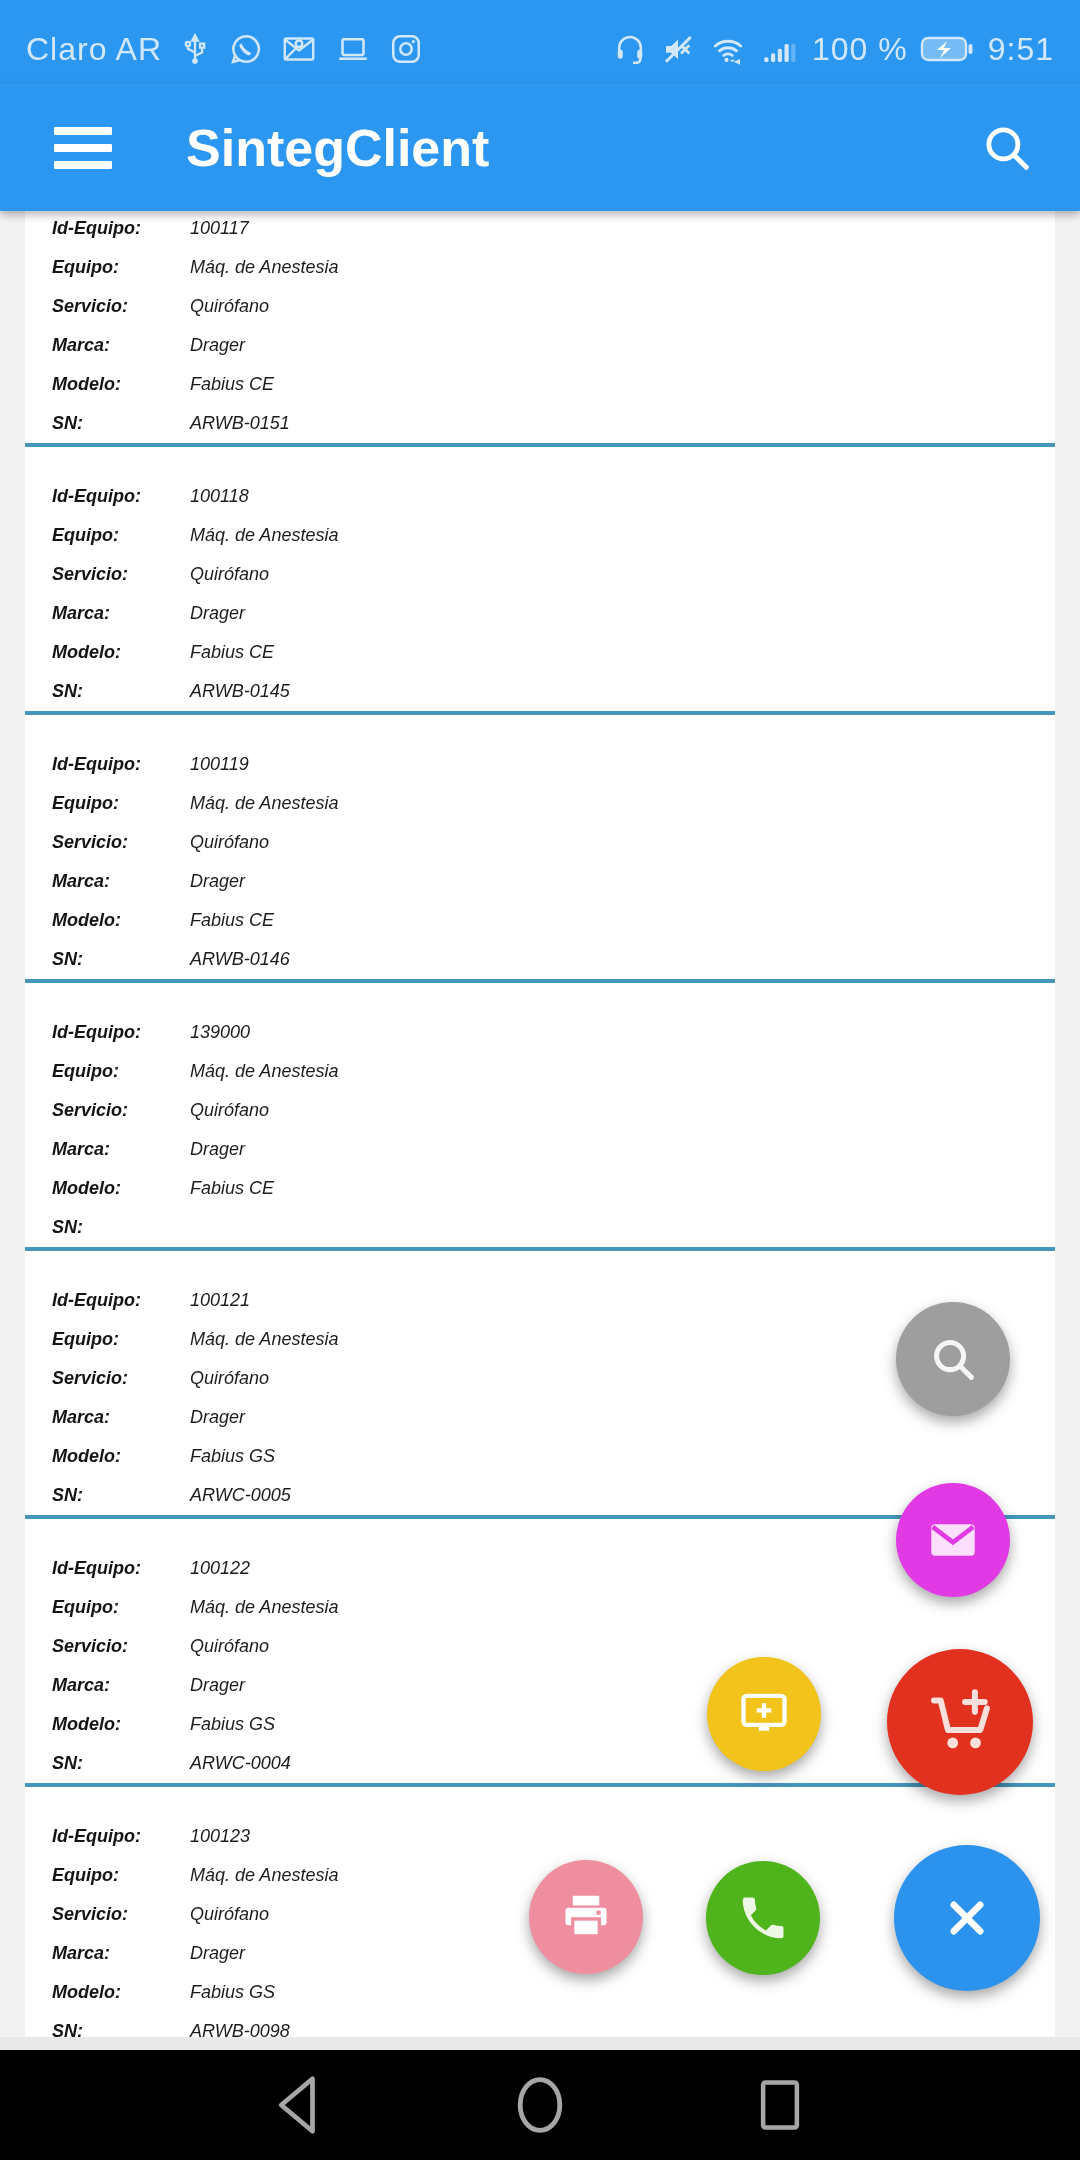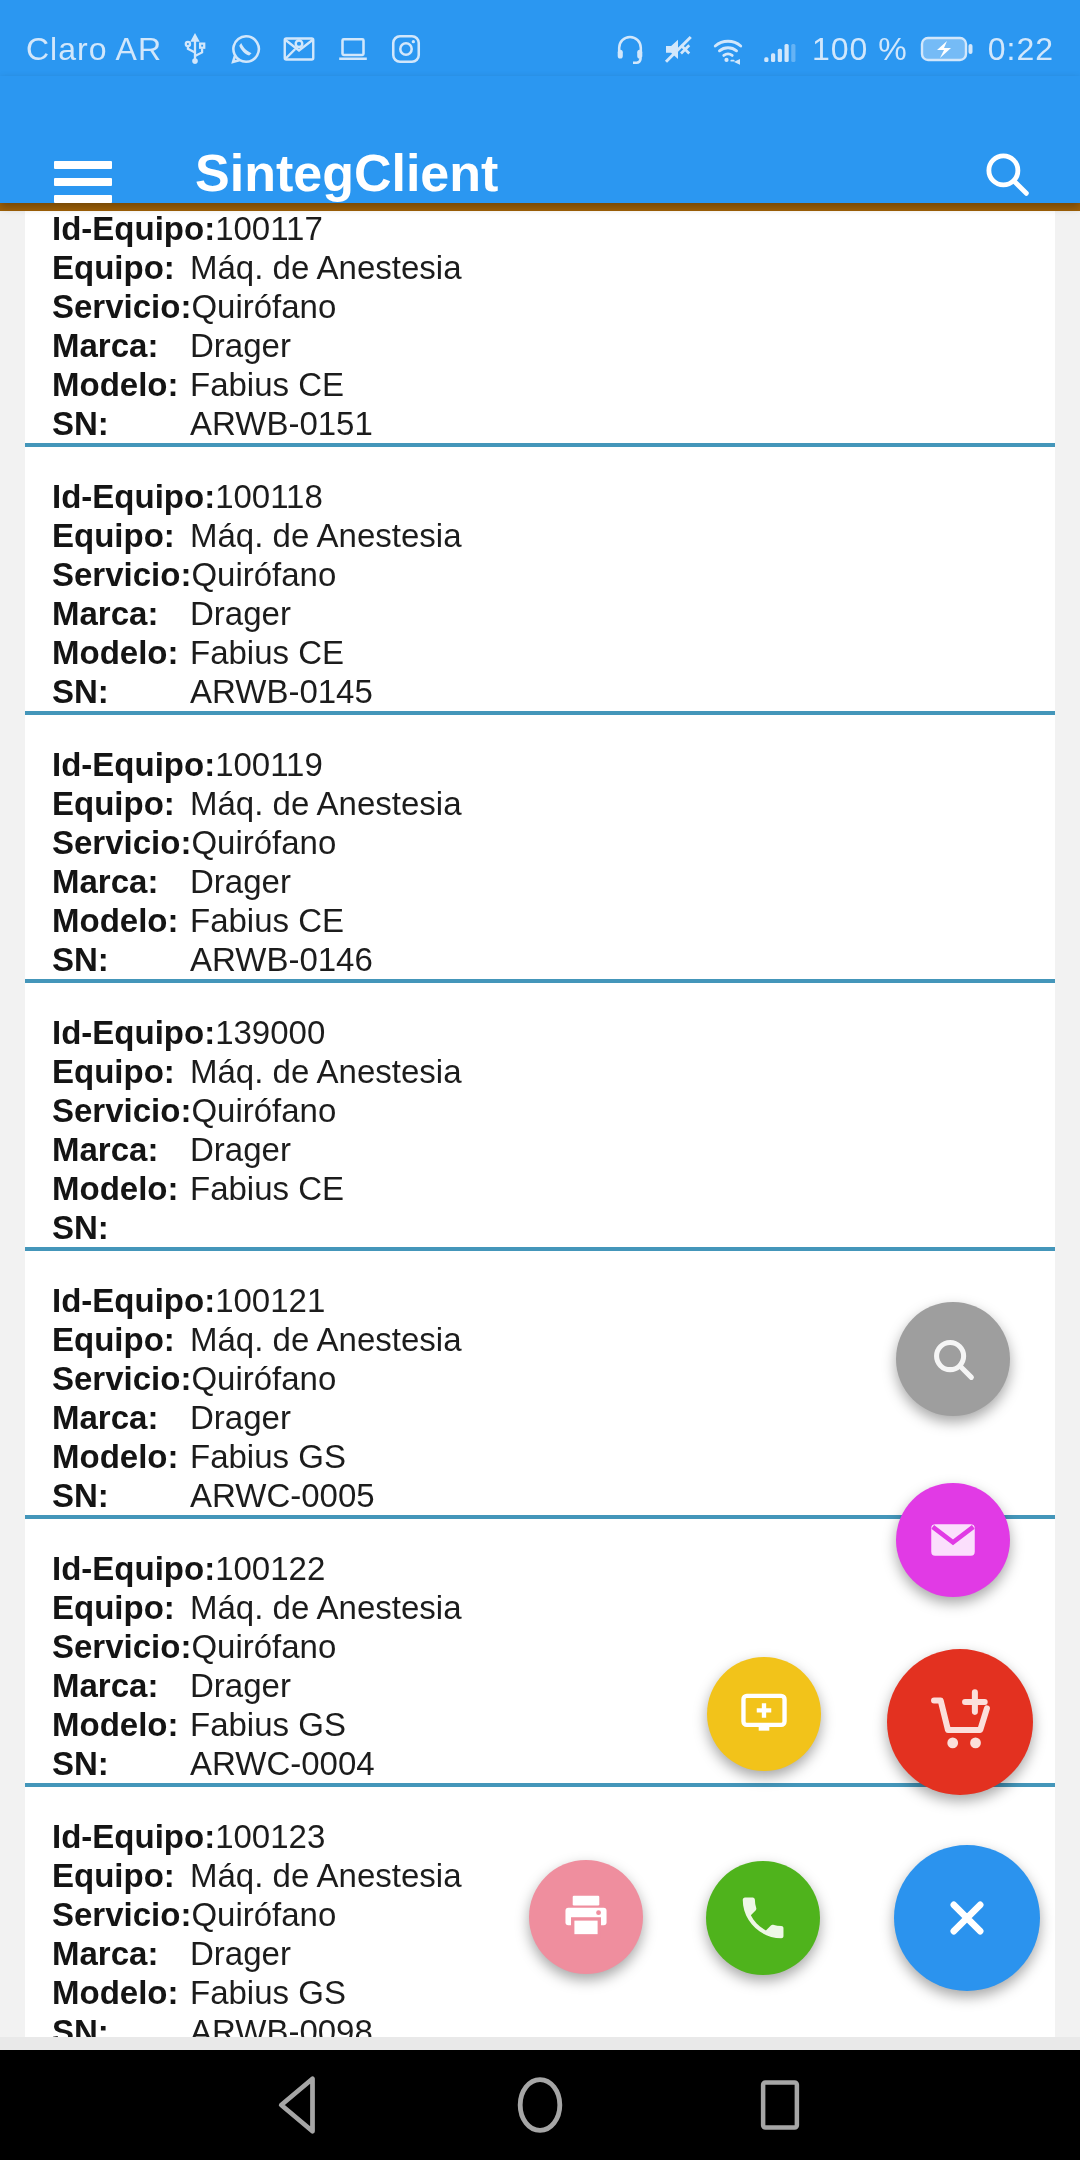--- a/index.html
+++ b/index.html
@@ -20,46 +20,45 @@
     padding:14px 26px 0 26px;box-sizing:border-box;
     font-size:32px;
   }
   .sb-left{display:flex;align-items:center;gap:16px;flex:1;min-width:0;}
   .sb-right{display:flex;align-items:center;gap:12px;}
   .sb-icon{display:block;}
   .sb-text{letter-spacing:1px;}
 
   
   .app-bar{
-    position:absolute;top:76px;left:0;right:0;height:127px;
+    position:absolute;top:84px;left:0;right:0;height:127px;
     background:var(--bar,#2b97f1);
-    display:flex;align-items:flex-end;
+    display:flex;align-items:center;
     box-sizing:border-box;
     box-shadow:0 4px 8px rgba(0,0,0,0.28);
     z-index:5;
-    gap:9px;
   }
   .menu-btn{margin-left:54px;width:58px;display:flex;flex-direction:column;gap:9px;cursor:pointer;}
   .menu-btn span{display:block;height:8px;background:#fff;border-radius:1px;}
   .app-title{color:#fff;font-size:52px;font-weight:bold;margin-left:74px;flex:1;}
   .search-btn{margin-right:44px;cursor:pointer;display:flex;}
 
   
   .list{
     position:absolute;top:211px;left:0;width:1080px;height:1826px;
     overflow:hidden;background:#f2f2f2;
   }
   .item{
     background:#fff;margin:0 25px;
     padding:30px 0 0 0;
     border-bottom:4px solid var(--divider,#4496ba);
     box-sizing:content-box;
   }
   .item:first-child{margin-top:-32px;}
-  .frow{display:flex;height:39px;line-height:39px;font-size:33px;color:#141414;}
+  .frow{display:flex;height:39px;line-height:39px;font-size:18px;color:#141414;font-style:italic;}
   .flabel{flex:0 0 138px;margin-left:27px;font-weight:bold;white-space:nowrap;}
   .fvalue{flex:1;white-space:nowrap;color:#1c1c1c;}
 
   .bottom-strip{position:absolute;top:2037px;left:0;right:0;height:13px;background:#e9e9e9;}
 
   
   .fab{
     position:absolute;border-radius:50%;
     display:flex;align-items:center;justify-content:center;
     box-shadow:0 6px 14px rgba(0,0,0,0.35);
@@ -144,21 +143,21 @@
         <rect x="11.5" y="11.8" width="2.8" height="8.9" rx="1"></rect>
         <rect x="16" y="8.6" width="2.8" height="12.1" rx="1"></rect>
         <rect x="20.5" y="8.6" width="2.8" height="12.1" rx="1" opacity="0.35"></rect>
       </svg>
       <span class="sb-text">100 %</span>
       <svg class="sb-icon" width="56" height="32" viewBox="0 0 56 32">
         <rect x="2" y="5" width="44" height="22" rx="6" fill="rgba(255,255,255,0.35)" stroke="#d2e7fb" stroke-width="2.4"></rect>
         <path d="M27 8l-10 9h7l-4 8 11-10h-7z" fill="#ffffff"></path>
         <rect x="48.5" y="11" width="4" height="10" rx="2" fill="#d2e7fb"></rect>
       </svg>
-      <span class="sb-text">0:22</span>
+      <span class="sb-text">9:51</span>
     </div>
   </div>
 
   <div class="app-bar">
     <div class="menu-btn">
       <span></span>
       <span></span>
       <span></span>
     </div>
     <div class="app-title">SintegClient</div>

